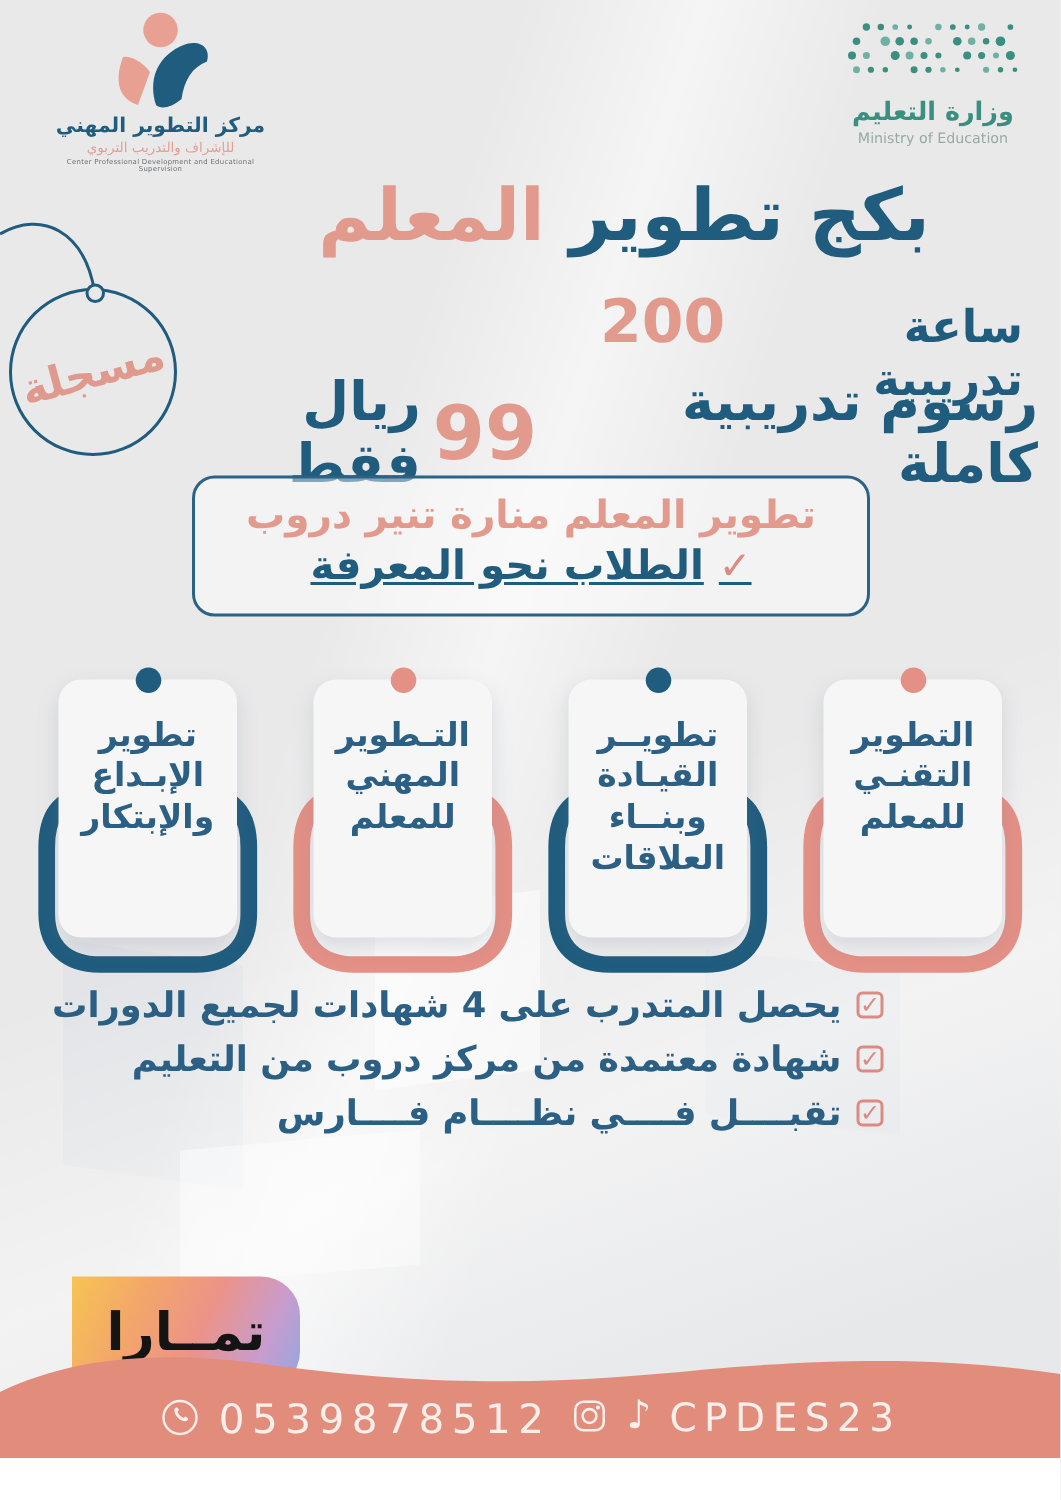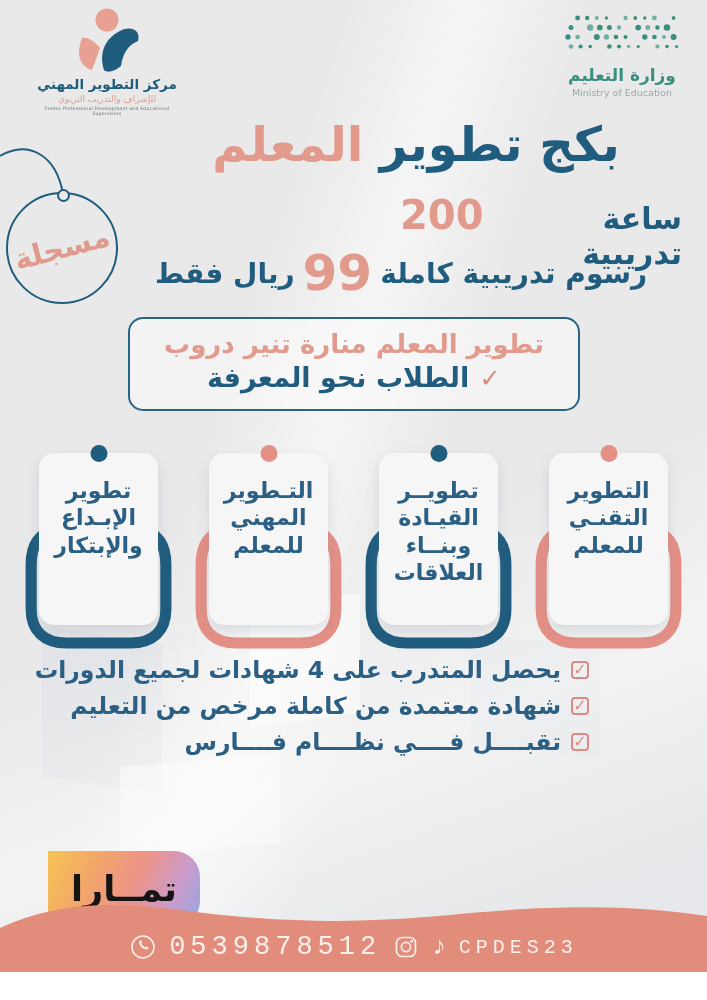--- a/index.html
+++ b/index.html
@@ -40,28 +40,28 @@
   .title { position:absolute; top:116px; left:150px; right:25px; text-align:center; direction:rtl;
            font-weight:700; font-size:48px; letter-spacing:-1px; }
   .title .w-blue { color:#1f5c7e; }
   .title .w-pink { color:#e29a8d; }
   .hours { position:absolute; top:192px; left:400px; right:25px; display:flex; justify-content:space-between;
            align-items:baseline; gap:22px; }
   .hours .num { color:#e29a8d; font-weight:700; font-size:40px; }
   .hours .lbl { color:#1f5c7e; font-weight:700; font-size:30px; direction:rtl; }
   .fees { position:absolute; top:248px; left:110px; right:15px; display:flex; direction:rtl; justify-content:center;
           align-items:center; gap:6px; }
-  .fees .txt { color:#1f5c7e; font-weight:700; font-size:28px; }
+  .fees .txt { color:#1f5c7e; font-weight:700; font-size:36px; }
   .fees .price { color:#e29a8d; font-weight:700; font-size:50px; line-height:1; margin:0 2px; }
 
   
   .quote { position:absolute; top:317px; left:128px; width:452px; height:94px; border:2.5px solid #2b6386;
            border-radius:15px; background:rgba(255,255,255,.45); text-align:center; direction:rtl; padding-top:10px; }
   .quote .l1 { color:#e29a8d; font-weight:700; font-size:26px; }
-  .quote .l2 { color:#1f5c7e; font-weight:700; font-size:27px; margin-top:3px; }
+  .quote .l2 { color:#1f5c7e; font-weight:700; font-size:27px; margin-top:3px;text-decoration:underline; }
   .quote .chk { color:#db8b81; font-weight:700; font-size:26px; margin-left:10px; }
 
   
   .cards { position:absolute; top:445px; left:20px; right:20px; height:208px; display:flex; gap:13px; }
   .card { position:relative; flex:1; }
   .card .bracket { position:absolute; left:0; right:0; top:76px; height:128px; width:100%; z-index:1; }
   .card .panel { position:absolute; top:8px; left:19px; right:19px; height:172px; background:#f6f6f7;
                  border-radius:15px; box-shadow:0 6px 14px rgba(110,120,140,.20); z-index:2; }
   .card .dot { position:absolute; top:0; left:50%; transform:translateX(-50%); width:17px; height:17px;
                border-radius:50%; z-index:3; }
@@ -81,23 +81,23 @@
 
   
   .tamara { position:absolute; left:0; top:851px; width:152px; height:76px; border-radius:0 26px 26px 0;
             background:linear-gradient(115deg,#f6c453 0%,#f2a56b 30%,#ec9389 55%,#c89cce 80%,#8fa8e0 100%);
             display:flex; align-items:center; justify-content:center;margin-left:48px; }
   .tamara .txt { color:#141414; font-weight:700; font-size:35px; direction:rtl; }
   .register { position:absolute; top:870px; right:10px; width:360px; text-align:center; color:#e09a8c;
               font-weight:700; font-size:30px; direction:rtl; white-space:pre; }
   .wave { position:absolute; left:0; bottom:0; width:707px; height:78px; }
   .contact { position:absolute; left:0; right:0; bottom:10px; display:flex; justify-content:center;
-             align-items:center; gap:12px; color:#fbefeb; z-index:5;font-family:Liberation Mono, monospace; }
+             align-items:flex-start; gap:12px; color:#fbefeb; z-index:5; }
   .contact .phone-num { font-size:27px; letter-spacing:5px; }
-  .contact .handle { font-size:20px; letter-spacing:5px; }
+  .contact .handle { font-size:26px; letter-spacing:5px; }
   .contact .note { font-size:26px; line-height:1; }
 </style>
 </head>
 <body>
 
 <div class="poster">
   <div class="sheen1"></div>
   <div class="cube c1"></div>
   <div class="cube c2"></div>
   <div class="cube c3"></div>
@@ -236,21 +236,21 @@
     </div>
   </div>
 
   <div class="checklist">
     <div class="check-row">
       <span class="checkbox">✓</span>
       <span class="check-text">يحصل المتدرب على 4 شهادات لجميع الدورات</span>
     </div>
     <div class="check-row">
       <span class="checkbox">✓</span>
-      <span class="check-text">شهادة معتمدة من كاملة مرخص من التعليم</span>
+      <span class="check-text">شهادة معتمدة من مركز دروب من التعليم</span>
     </div>
     <div class="check-row">
       <span class="checkbox">✓</span>
       <span class="check-text">تقبــــل فــــي نظــــام فــــارس</span>
     </div>
   </div>
 
   <div class="tamara">
     <span class="txt">تمــارا</span>
   </div>

